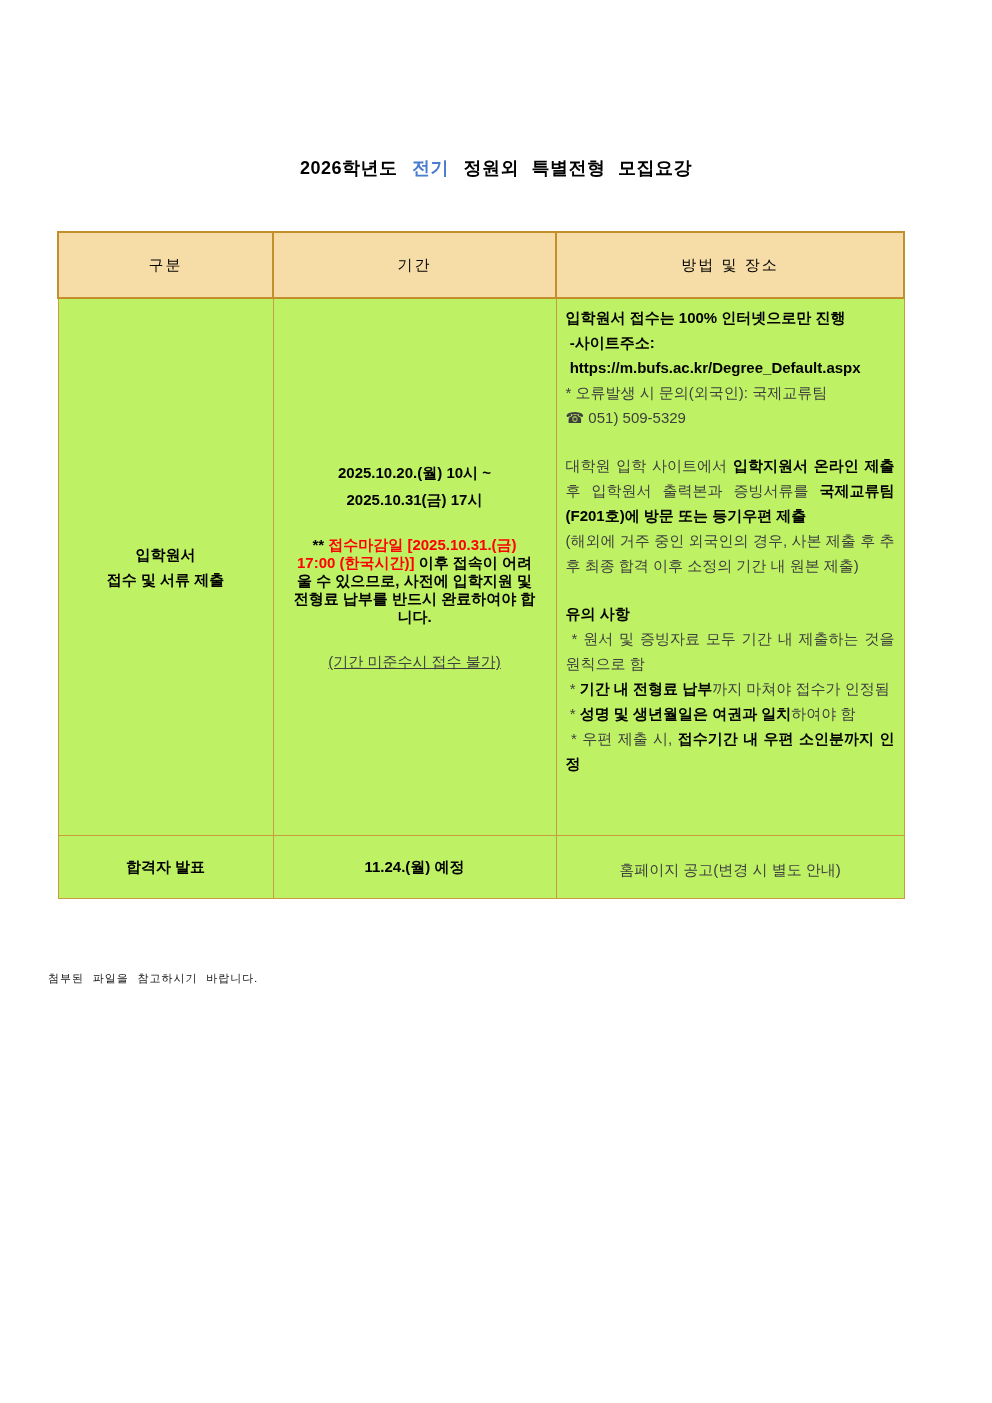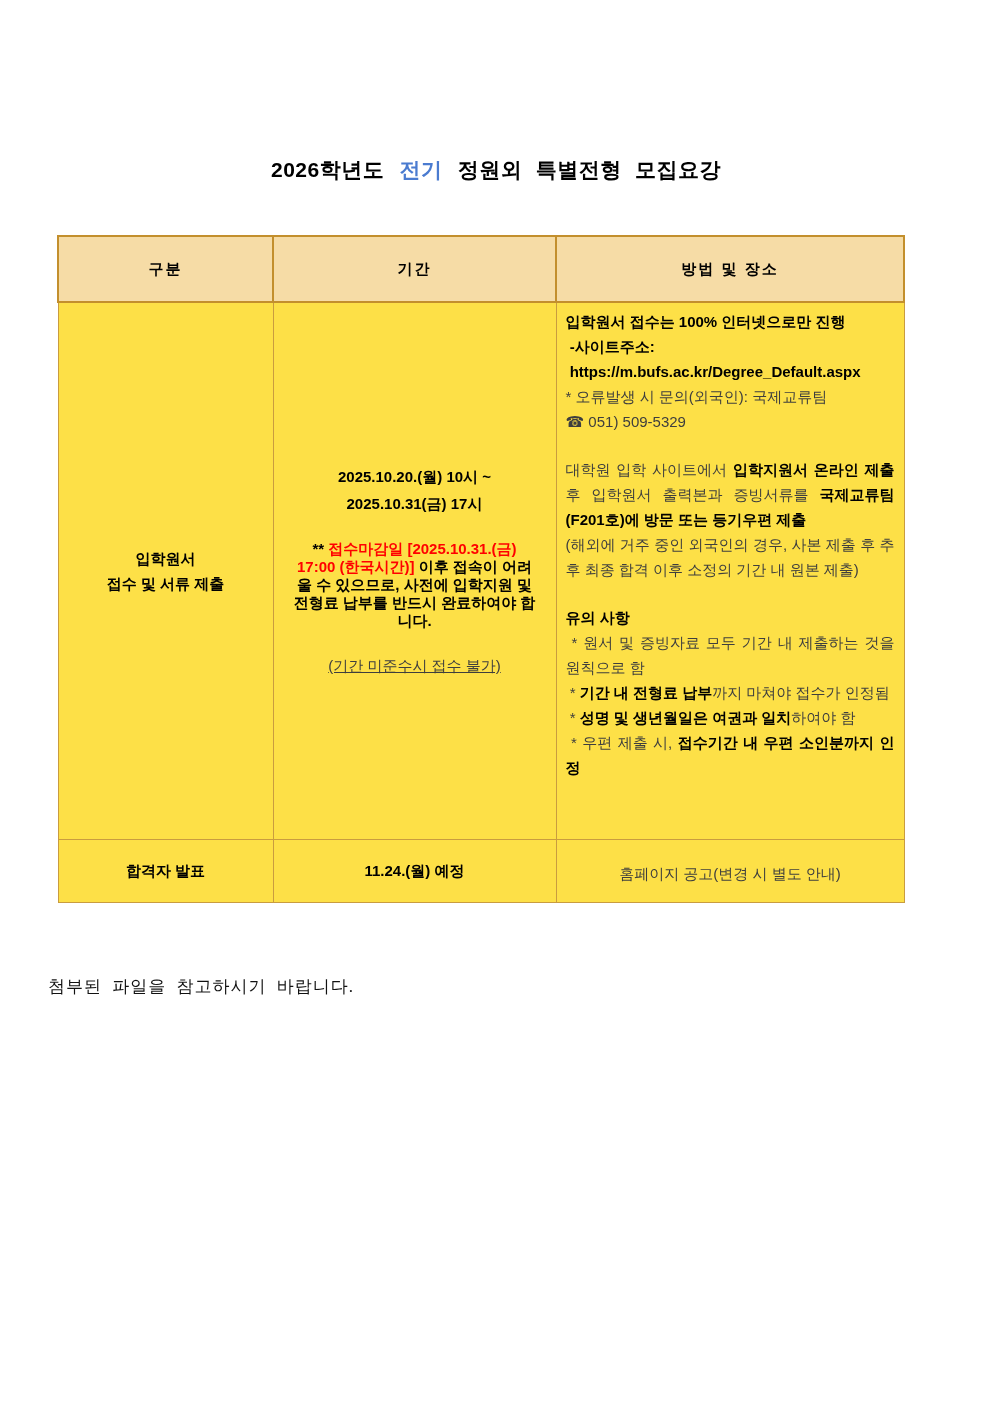--- a/index.html
+++ b/index.html
@@ -4,38 +4,38 @@
 <style>
   * { margin:0; padding:0; box-sizing:border-box; }
   html,body { background:#fff; }
   body {
     width:992px; height:1403px; position:relative;
     font-family:"Liberation Sans","DejaVu Sans",sans-serif;
     color:#000; overflow:hidden;
   }
   .title {
     margin-top:156px; text-align:center;
-    font-size:21px; font-weight:bold; letter-spacing:.5px; word-spacing:7px;
+    font-size:18px; font-weight:bold; letter-spacing:.5px; word-spacing:7px;
   }
   .title .hl { color:var(--accent_blue,#4A7BD0); margin:0 2px; }
 
   table.sched {
     border-collapse:collapse; table-layout:fixed;
     width:846px; margin:51px 0 0 57px;
   }
   th.hdr {
     background:var(--header_bg,#F6DCA6);
     border:2px solid var(--header_border,#C38F2D);
-    height:66px; font-size:15px; font-weight:bold;
+    height:66px; font-size:15px; font-weight:normal;
     text-align:center; vertical-align:middle; letter-spacing:2px; color:#000;
   }
   td {
     border:1px solid var(--border_gold,#C99C3F);
     vertical-align:middle; font-size:15px; color:#3E3E3E;
-    background:#fde047;
+    background:#bef264;
   }
   tr.row-apply td     { height:537px; }
   tr.row-interview td { height:73px; }
   tr.row-result td    { height:63px; }
   tr.row-enroll td    { height:62px; }
 
   td.cat    { text-align:center; font-weight:bold; color:#000; padding:0 14px; }
   td.period { text-align:center; padding:0 20px; }
   td.method { vertical-align:top; padding:6px 9px 0 9px; text-align:left; font-size:15px; }
   tr.row-interview td.method, tr.row-result td.method, tr.row-enroll td.method {
@@ -49,21 +49,21 @@
   .date   { line-height:27px; }
   .warn   { line-height:18px; }
   .note   { line-height:25px;text-decoration:underline; }
   .b      { font-weight:bold; color:#000; }
   .u      { text-underline-offset:3px; text-decoration-thickness:1.4px; }
   .c-red  { color:var(--warning_red,#FF0000); }
 
   .footer {
     margin:72px 0 0 48px;
     font-family:"Liberation Serif","DejaVu Serif",serif;
-    font-size:17px; letter-spacing:1px; word-spacing:5px; color:#111;
+    font-size:11px; letter-spacing:1px; word-spacing:5px; color:#111;
   }
 </style>
 </head>
 <body>
 
 <div class="doc">
 
   <h1 class="title"><span>2026학년도</span> <span class="hl">전기</span> <span>정원외 특별전형 모집요강</span></h1>
 
   <table class="sched">

